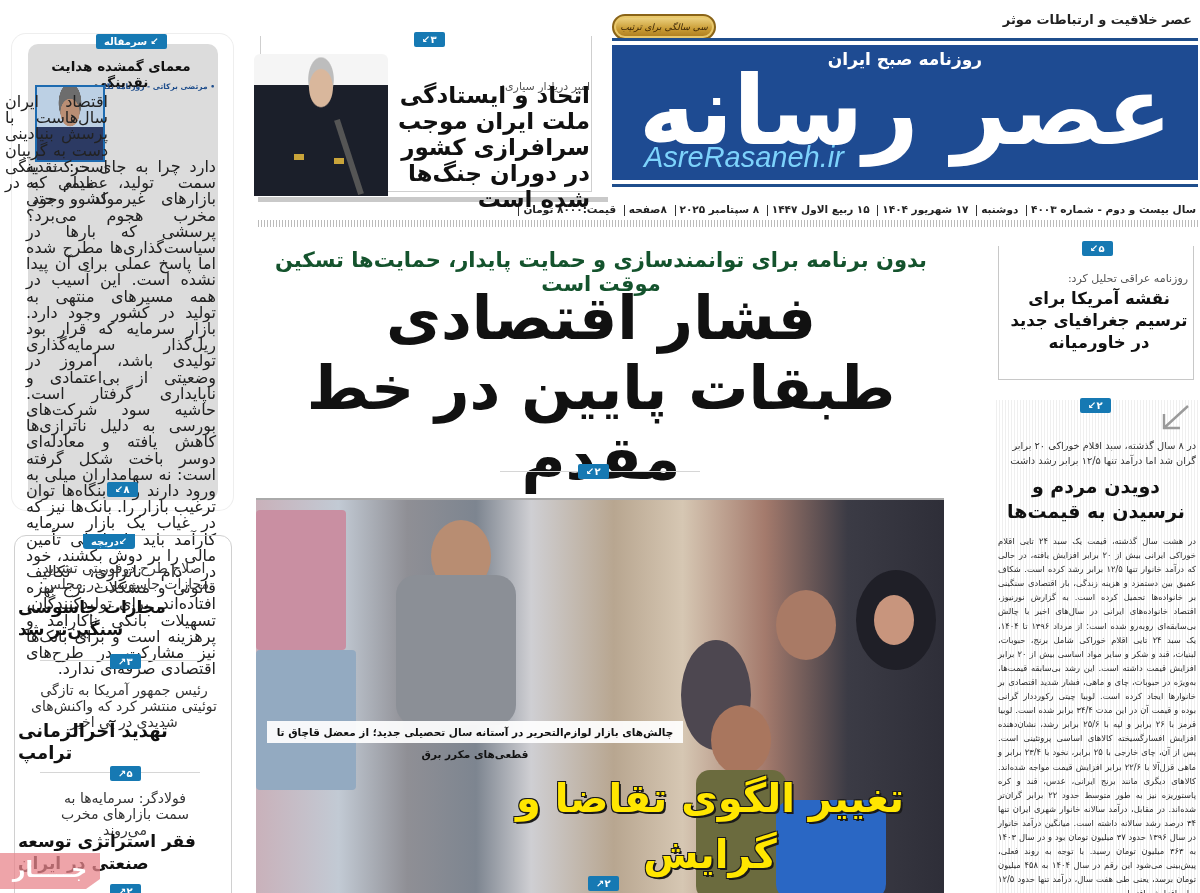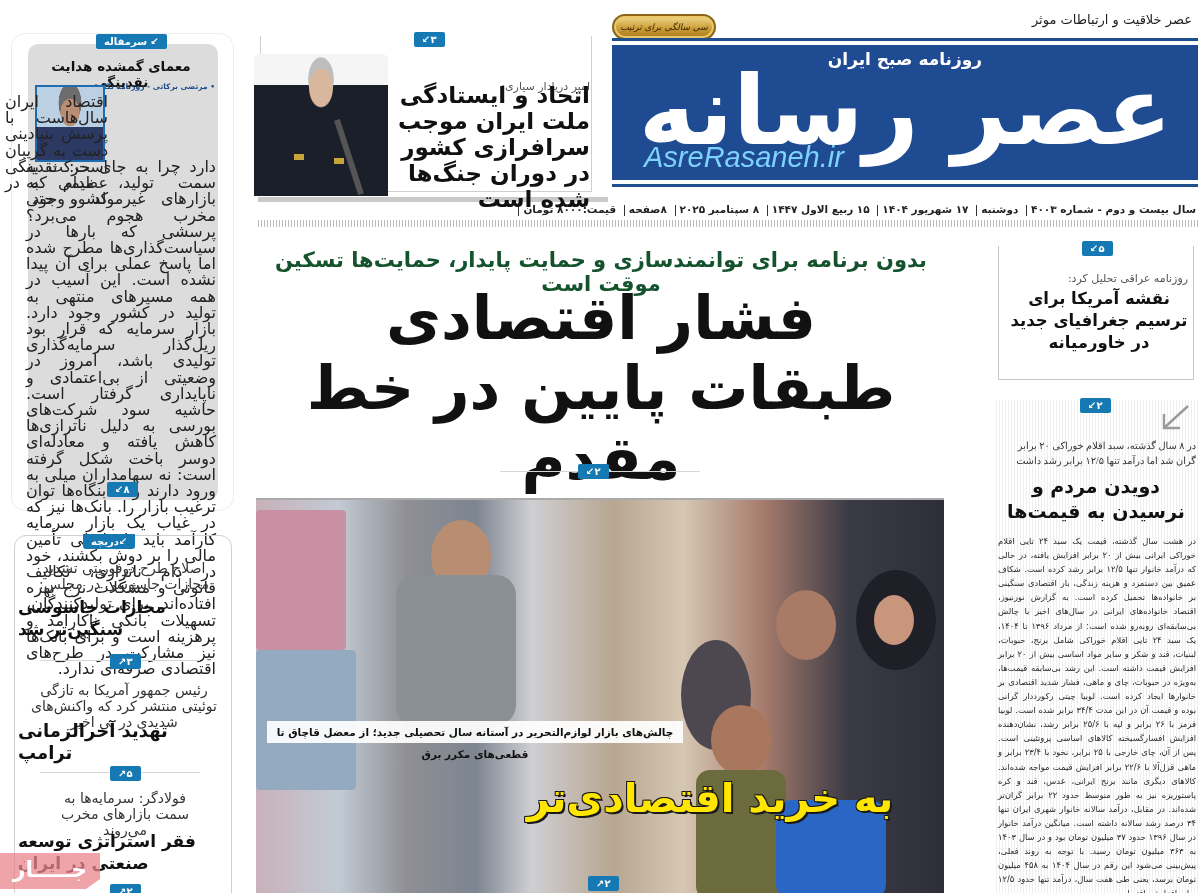--- a/index.html
+++ b/index.html
@@ -2,21 +2,21 @@
 <html><head>
 <meta charset="utf-8">
 <style>
   * { box-sizing: border-box; margin: 0; padding: 0; }
   html, body { width: 1200px; height: 893px; overflow: hidden; background: #ffffff; }
   body { position: relative; font-family: "DejaVu Sans", sans-serif; color: #111; direction: rtl; }
 
   .abs { position: absolute; }
 
   
-  .slogan { right: 8px; top: 12px; font-size: 13px; font-weight: normal; color: #222; }
+  .slogan { right: 8px; top: 12px; font-size: 13px; font-weight: bold; color: #222; }
   .ribbon {
     left: 612px; top: 14px; width: 104px; height: 26px; border-radius: 13px;
     background: linear-gradient(#f1d98a, #c99b33 60%, #a8781d);
     border: 2px solid #8a6418; box-shadow: 0 0 0 2px #e9c86b inset;
     display: flex; align-items: center; justify-content: center;
     font-family: "DejaVu Serif", serif; font-size: 9px; color: #3a2506; font-style: italic;
   }
   .mast-line { left: 612px; width: 586px; height: 3px; background: #1f4e8c; }
   .mast-box {
     left: 612px; top: 45px; width: 586px; height: 135px; background: #1e4b92;
@@ -109,21 +109,21 @@
   
   .r1-box { left: 998px; top: 246px; width: 196px; height: 134px; border: 1px solid #c8c8c8; border-top: none; }
   .r1-badge { left: 1082px; top: 241px; }
   .r1-kick { right: 12px; top: 272px; font-size: 11px; color: #555; }
   .r1-title { right: 6px; top: 288px; width: 190px; text-align: center; font-size: 16.5px; font-weight: bold; line-height: 22px; }
 
   .r2-hatch { left: 996px; top: 400px; width: 202px; height: 493px;
     background: repeating-linear-gradient(90deg, #efefef 0 1px, #fff 1px 3px); }
   .r2-badge { left: 1080px; top: 398px; }
   .r2-arrow { left: 1160px; top: 404px; width: 30px; height: 28px; }
-  .r2-kick { right: 4px; top: 438px; width: 200px; text-align: right; font-size: 9.8px; line-height: 15px; color: #333; font-family: Liberation Serif, serif; }
+  .r2-kick { right: 4px; top: 438px; width: 200px; text-align: right; font-size: 9.8px; line-height: 15px; color: #333; }
   .r2-title { right: 4px; top: 474px; width: 200px; text-align: center; font-size: 19px; font-weight: 900; line-height: 25px; }
   .r2-body { right: 4px; top: 534px; width: 198px; font-size: 8.4px; line-height: 14.1px; color: #2a2a2a; text-align: justify; }
 
   
   .wm {
     left: 0; top: 853px; width: 100px; height: 36px; background: rgba(232,134,140,0.75);
     clip-path: polygon(0 0, 100% 0, 100% 72%, 86% 100%, 0 100%);
     color: #fff; font-size: 22px; font-weight: bold; text-align: center; line-height: 34px;
   }
 </style>
@@ -205,20 +205,21 @@
   <div class="photo-blob" style="left:425px;top:140px;width:70px;height:110px;background:#4d4750"></div>
   <div class="photo-blob" style="left:520px;top:90px;width:60px;height:70px;background:#a97a65"></div>
   <div class="photo-blob" style="left:455px;top:205px;width:60px;height:70px;background:#a9765e"></div>
   <div class="photo-blob" style="left:440px;top:270px;width:90px;height:130px;border-radius:14px;background:#6b6b3e"></div>
   <div class="photo-blob" style="left:520px;top:300px;width:110px;height:100px;border-radius:16px;background:#2a67c4"></div>
   <div class="photo-blob" style="left:0;top:10px;width:90px;height:140px;border-radius:4px;background:#c98fa2"></div>
   <div class="photo-blob" style="left:0;top:150px;width:100px;height:140px;border-radius:4px;background:#93aac1"></div>
 </div>
 <div class="abs caption-bar">چالش‌های بازار لوازم‌التحریر در آستانه سال تحصیلی جدید؛ از معضل قاچاق تا قطعی‌های مکرر برق</div>
 <div class="abs photo-title">
+  <div>تغییر الگوی تقاضا و گرایش</div>
   <div>به خرید اقتصادی‌تر</div>
 </div>
 <div class="abs photo-pg badge">۲↗</div>
 
 <div class="abs r1-box"></div>
 <div class="abs r1-badge badge">۵↙</div>
 <div class="abs r1-kick">روزنامه عراقی تحلیل کرد:</div>
 <div class="abs r1-title">نقشه آمریکا برای ترسیم جغرافیای جدید در خاورمیانه</div>
 
 <div class="abs r2-hatch"></div>

